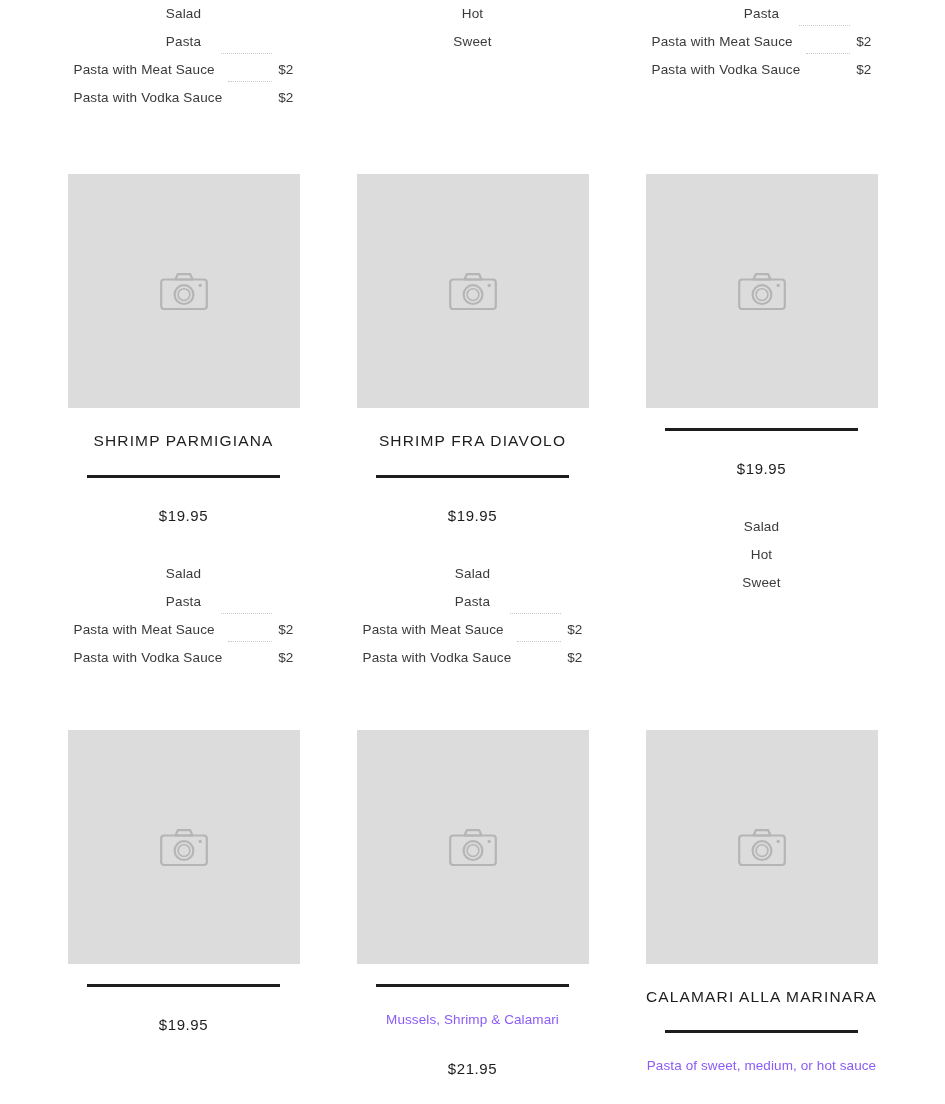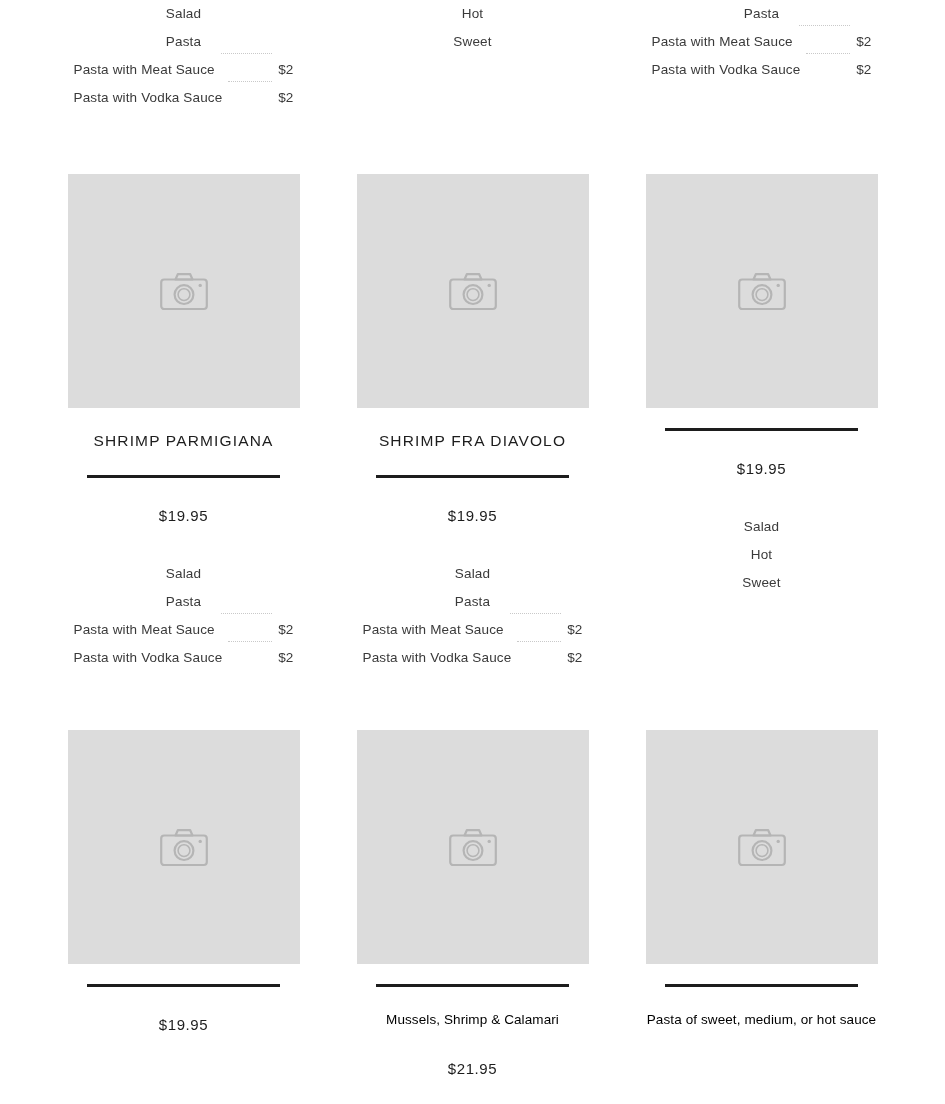--- a/index.html
+++ b/index.html
@@ -98,21 +98,21 @@
     margin: 0 6px;
     border-bottom: 1px dotted #c9c9c9;
     position: relative;
     top: -3px;
     min-width: 14px;
   }
   .leader-price { white-space: nowrap; }
 
   .subnote {
     font-size: 13.5px;
-    color: #000000;
+    color: #8b5cf6;
     line-height: 22px;
     margin: 0;
     padding-top: 22px;
     letter-spacing: 0.1px;
     white-space: nowrap;
   }
 
   .row-gap { height: 62px; }
   .row-gap-sm { height: 58px; }
 </style>
@@ -285,17 +285,18 @@
   <div class="menu-card">
     <div class="thumb">
       <svg width="48" height="40" viewBox="0 0 48 40" aria-hidden="true">
         <rect x="1.2" y="8.5" width="45.6" height="29.5" rx="3" ry="3" fill="none" stroke="#b5b5b5" stroke-width="2.2"></rect>
         <path d="M15.5 8.5 L17.8 3.2 L30.2 3.2 L32.5 8.5 Z" fill="none" stroke="#b5b5b5" stroke-width="2.2" stroke-linejoin="round"></path>
         <circle cx="24" cy="23.6" r="9.4" fill="none" stroke="#b5b5b5" stroke-width="2.2"></circle>
         <circle cx="24" cy="23.6" r="5.9" fill="none" stroke="#b5b5b5" stroke-width="1.6"></circle>
         <circle cx="40.2" cy="14.4" r="1.7" fill="#b5b5b5"></circle>
       </svg>
     </div>
+    <h3 class="dish-title">CALAMARI ALLA MARINARA</h3>
     <div class="rule"></div>
     <p class="subnote">Pasta of sweet, medium, or hot sauce</p>
   </div>
 
 </div>
 
 </body></html>

